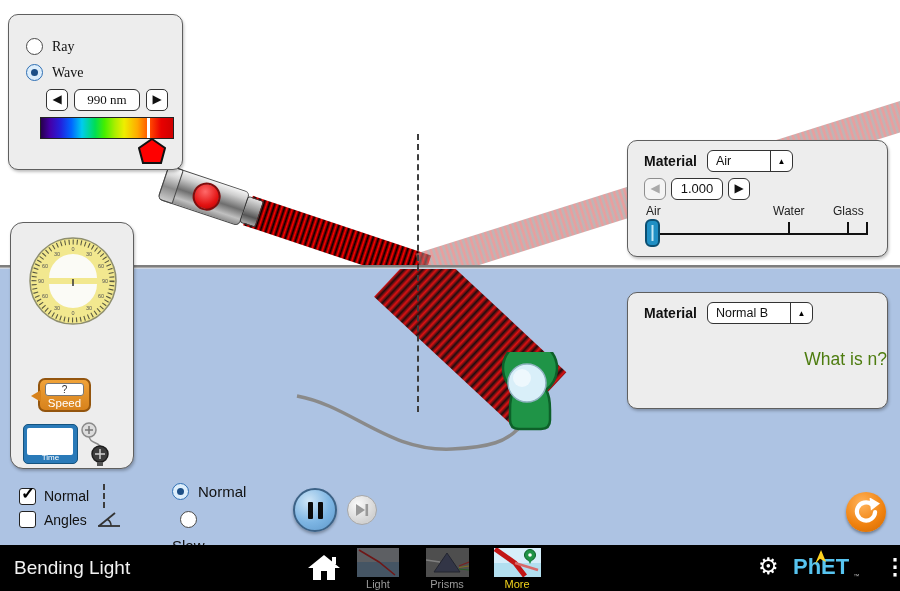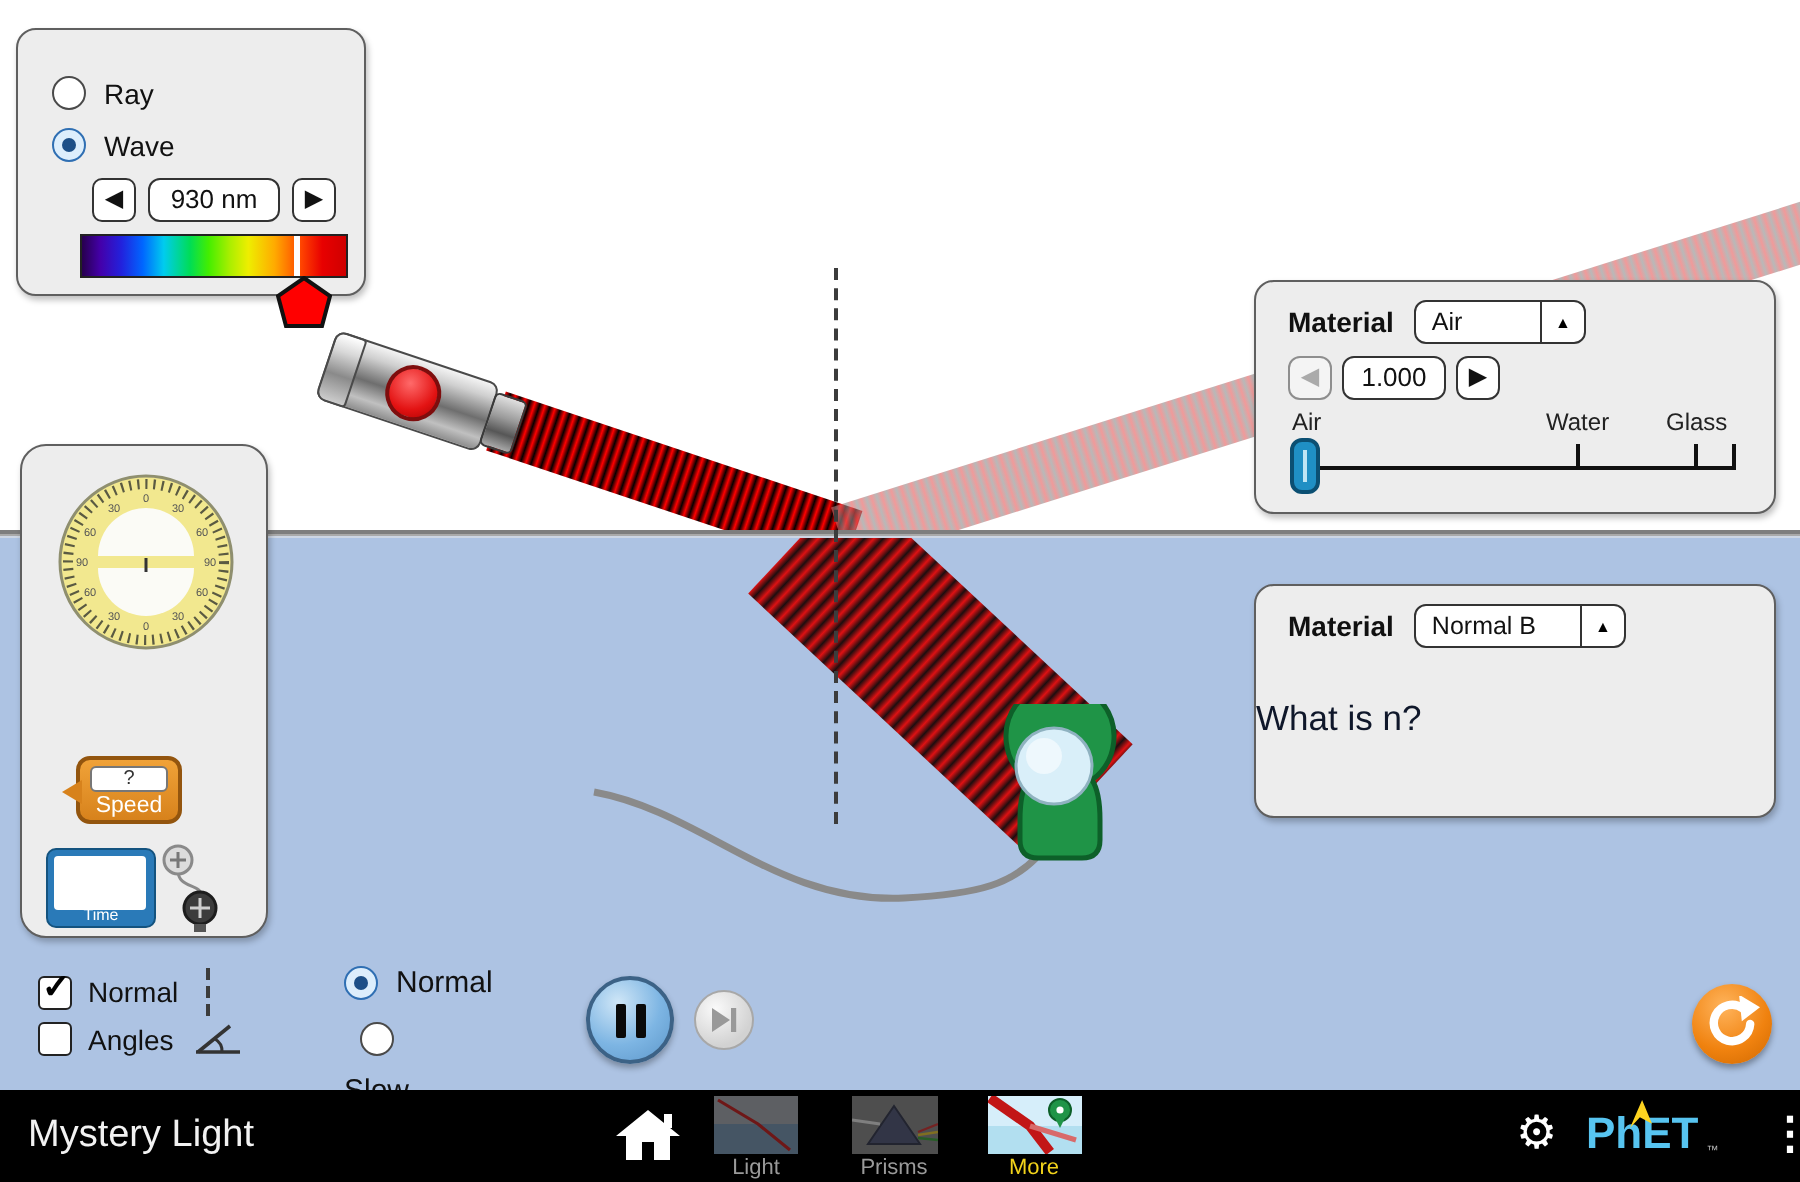--- a/index.html
+++ b/index.html
@@ -41,21 +41,21 @@
   .meter { position:absolute; left:198px; top:338px; width:100px; height:74px; border:2px solid #0a5a20; border-radius:10px;
     background:linear-gradient(180deg,#27a048,#177231); box-shadow:0 1px 2px rgba(0,0,0,.35); }
   .meter-readout { position:absolute; left:11px; top:9px; width:78px; height:28px; background:#ffffff; border:1.5px solid #444;
     border-radius:9px; font-size:17px; color:#111; text-align:center; line-height:25px; }
   .meter-label { position:absolute; left:0; top:42px; width:100%; text-align:center; color:#ffffff; font-size:16px; }
 
   
   .panel { position:absolute; background:#ededed; border:1.5px solid #5f5f5f; border-radius:10px; box-shadow:1px 2px 3px rgba(0,0,0,.25); }
 
   
-  #laser-panel { left:8px; top:14px; width:175px; height:134px; }
+  #laser-panel { left:8px; top:14px; width:175px; height:156px;font-family:Liberation Serif, serif; }
   .opt-row { position:absolute; left:17px; display:flex; align-items:center; gap:9px; font-size:14px; color:#111; }
   .radio { width:17px; height:17px; border:1.6px solid #4a4a4a; border-radius:50%; background:#fff; display:flex; align-items:center; justify-content:center; }
   .radio.sel { border-color:#2f6fb3; background:#ddeefc; }
   .radio .dot { width:7px; height:7px; border-radius:50%; background:#1d4f87; }
   .stepper-row { position:absolute; left:37px; top:74px; display:flex; gap:6px; align-items:center; }
   .sq-btn { width:22px; height:22px; background:#fff; border:1.6px solid #333; border-radius:5px; font-size:12px; line-height:19px;
     text-align:center; color:#111; }
   .wl-field { width:66px; height:22px; background:#fff; border:1.6px solid #333; border-radius:6px; font-size:13px; line-height:19px; text-align:center; color:#111; }
   .spectrum { position:absolute; left:31px; top:102px; width:134px; height:22px; border:1px solid #222;
     background:linear-gradient(90deg,#27004d 0%,#4400aa 7%,#2222dd 15%,#0066ff 23%,#00ccee 31%,#00dd55 41%,#44ee00 48%,#aaee00 56%,#eeee00 63%,#ffaa00 73%,#ff4400 83%,#e80000 91%,#cf0000 100%); }
@@ -69,21 +69,21 @@
   .mat-label { font-weight:bold; font-size:14px; color:#111; }
   .combo { height:22px; background:#fff; border:1.5px solid #333; border-radius:6px; display:flex; align-items:center; }
   .combo .combo-val { font-size:12.5px; color:#111; padding:0 8px; flex:1; }
   .combo .combo-arrow { width:22px; align-self:stretch; border-left:1.5px solid #333; font-size:8px; display:flex; align-items:center; justify-content:center; color:#000; }
   .idx-row { position:absolute; left:16px; top:37px; display:flex; align-items:center; gap:5px; font-size:13.5px; color:#111; }
   .sq-btn.small { width:22px; height:22px; border-radius:6px; }
   .sq-btn.disabled { border-color:#8e8e8e; color:#aaa; background:#f4f4f4; }
   .idx-field { width:52px; height:22px; background:#fff; border:1.6px solid #333; border-radius:6px; font-size:13px; line-height:19px; text-align:center; color:#111; }
   .slider-zone { position:absolute; left:16px; top:63px; width:228px; height:44px; }
   .slider-lbl { position:absolute; top:0; font-size:12px; color:#222; }
-  .question { position:absolute; left:0; top:56px; width:100%; text-align:left; font-size:17.5px; color:#0f172a; }
+  .question { position:absolute; left:0; top:56px; width:100%; text-align:right; font-size:17.5px; color:#4d7c0f; }
 
   
   #tool-panel { left:10px; top:222px; width:124px; height:247px; border-radius:13px; }
   .protractor { position:absolute; left:17px; top:13px; }
   .speed-tool { position:absolute; left:27px; top:155px; width:53px; height:34px; background:linear-gradient(180deg,#f0a238,#d7821c);
     border:2px solid #93550e; border-radius:7px; }
   .speed-tail { position:absolute; left:-9px; top:10px; width:10px; height:12px; background:#d7821c;
     clip-path:polygon(100% 0,0 50%,100% 100%); }
   .speed-readout { position:absolute; left:5px; top:3px; width:39px; height:13px; background:#fff; border:1px solid #777; border-radius:3px;
     font-size:10px; line-height:12px; text-align:center; color:#333; }
@@ -170,21 +170,21 @@
       <span>Ray</span>
     </div>
     <div class="opt-row" style="top:49px;">
       <span class="radio sel">
           <span class="dot"></span>
         </span>
       <span>Wave</span>
     </div>
     <div class="stepper-row">
       <div class="sq-btn">◀</div>
-      <div class="wl-field">930 nm</div>
+      <div class="wl-field">990 nm</div>
       <div class="sq-btn">▶</div>
     </div>
     <div class="spectrum">
       <div class="spectrum-marker"></div>
     </div>
     <svg class="spectrum-thumb" width="28" height="26" viewBox="0 0 28 26">
       <polygon points="14,1 27,10 23,25 5,25 1,10" fill="#ff0000" stroke="#111" stroke-width="2"></polygon>
     </svg>
   </div>
 
@@ -306,21 +306,21 @@
   </div>
 
   <div class="round-btn" id="reset-btn">
     <svg width="28" height="28" viewBox="0 0 40 40">
       <path d="M 28,9 A 13,13 0 1 0 33,20" fill="none" stroke="#fff" stroke-width="6" stroke-linecap="round"></path>
       <polygon points="25,-1 40,8 27,18" fill="#fff"></polygon>
     </svg>
   </div>
 
   <div class="navbar">
-    <div class="nav-title">Mystery Light</div>
+    <div class="nav-title">Bending Light</div>
 
     <svg class="home" width="32" height="26" viewBox="0 0 32 26">
       <polygon points="16,0 32,13 27,13 27,25 19,25 19,16 13,16 13,25 5,25 5,13 0,13" fill="#fff"></polygon>
       <rect x="24" y="2" width="4" height="7" fill="#fff"></rect>
     </svg>
 
     <div class="tab dim" id="tab-intro">
       <svg class="thumb" width="42" height="29" viewBox="0 0 42 29">
         <rect width="42" height="14" fill="#a9aeb5"></rect>
           <rect y="14" width="42" height="15" fill="#7e9cb6"></rect>

